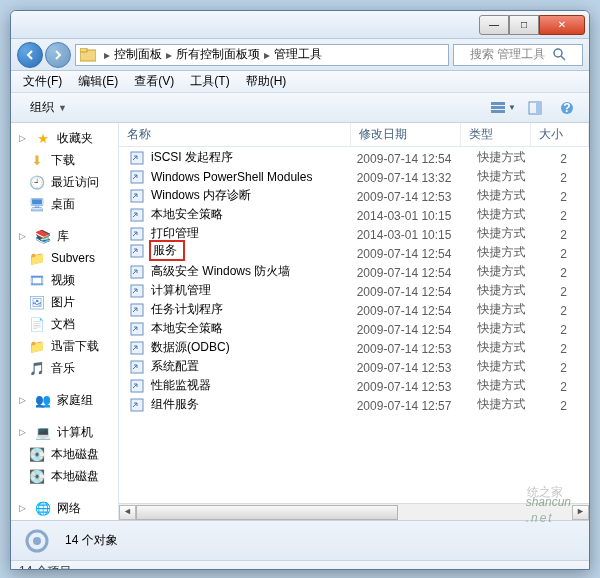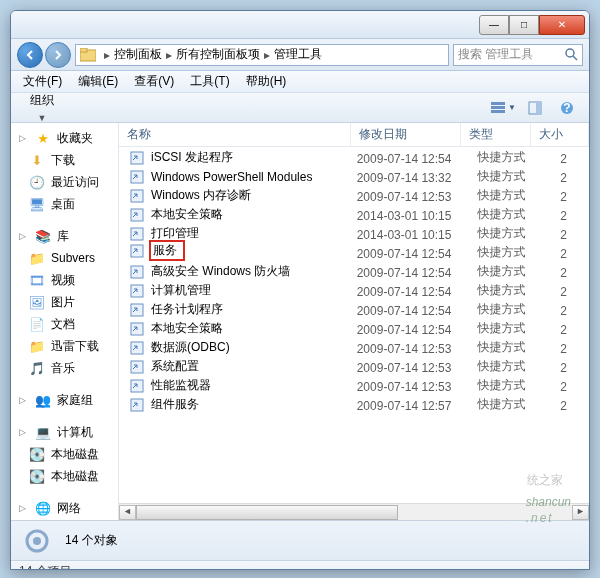--- a/index.html
+++ b/index.html
@@ -12,26 +12,26 @@
 .win-btn.close { background: linear-gradient(#f08b7a,#d54324); color: #fff; border-color: #9a3115; width: 46px; border-radius: 0 3px 3px 0; }
 .win-btn.min { border-radius: 3px 0 0 3px; }
 .addrbar { height: 32px; background: linear-gradient(#eef3fa,#dde8f3); display: flex; align-items: center; padding: 0 6px; gap: 4px; border-bottom: 1px solid #b7c9de; }
 .nav-arrows { display: flex; }
 .nav-btn { width: 26px; height: 26px; border-radius: 50%; background: radial-gradient(circle at 30% 30%,#65a7e6,#2a6fb4); border: 1px solid #2a6fb4; color: #fff; display: flex; align-items: center; justify-content: center; cursor: pointer; font-size: 14px; }
 .nav-btn.fwd { margin-left: 2px; background: radial-gradient(circle at 30% 30%,#8cb9e0,#5d8bb6); opacity: .85; }
 .addr { flex: 1; height: 22px; border: 1px solid #97b0cc; background: #fff; display: flex; align-items: center; padding: 0 4px; overflow: hidden; }
 .addr .sep { color: #555; padding: 0 4px; }
 .addr .seg { white-space: nowrap; }
 .addr .folder-icon { width: 16px; height: 14px; margin-right: 4px; display: inline-block; }
-.searchbox { width: 130px; height: 22px; border: 1px solid #97b0cc; background: #fff; display: flex; align-items: center; padding: 0 4px; color: #888; }
+.searchbox { width: 130px; height: 22px; border: 1px solid #97b0cc; background: #fff; display: flex; align-items: center; padding: 0 16px; color: #888; }
 .searchbox .sicon { margin-left: auto; }
 .menubar { height: 22px; background: linear-gradient(#f7fafe,#e9f0f8); display: flex; align-items: center; padding: 0 6px; gap: 4px; border-bottom: 1px solid #d2ddea; }
 .menubar span { padding: 11px 6px; cursor: pointer; }
 .toolbar { height: 30px; background: linear-gradient(#f4f8fc,#e3ecf5); display: flex; align-items: center; padding: 0 8px; border-bottom: 1px solid #c7d3e1; }
-.toolbar .org { padding: 3px 10px; border: 1px solid transparent; cursor: pointer; display: flex; align-items: center; gap: 4px; flex-direction: column; }
+.toolbar .org { padding: 3px 10px; border: 1px solid transparent; cursor: pointer; display: flex; align-items: center; gap: 4px; }
 .toolbar .right { margin-left: auto; display: flex; gap: 4px; }
 .toolbar .tb-btn { width: 28px; height: 22px; border: 1px solid transparent; display: flex; align-items: center; justify-content: center; cursor: pointer; color: #3a5c84; }
 .body { display: flex; height: 397px; }
 .sidebar { width: 108px; border-right: 1px solid #e0e6ee; overflow: hidden; padding: 4px 0; }
 .sb-item { display: flex; align-items: center; height: 22px; padding: 0 4px 0 18px; gap: 6px; cursor: pointer; white-space: nowrap; }
 .sb-item.header { font-weight: normal; padding-left: 8px; }
 .sb-item .tri { width: 8px; color: #7a7a7a; font-size: 9px; display: inline-block; }
 .sb-item.header .tri { margin-right: 2px; }
 .sb-gap { height: 10px; }
 .ico { width: 16px; height: 16px; display: inline-flex; align-items: center; justify-content: center; font-size: 13px; }
@@ -57,21 +57,21 @@
 .file-ico { width: 16px; height: 16px; display: inline-flex; align-items: center; justify-content: center; color: #4276b6; font-size: 12px; }
 .hscroll { height: 17px; background: #f0f0f0; border-top: 1px solid #dcdcdc; display: flex; align-items: center; }
 .hscroll .tr { width: 17px; height: 15px; background: linear-gradient(#fff,#e2e2e2); border: 1px solid #bcbcbc; text-align: center; font-size: 9px; color: #555; cursor: pointer; }
 .hscroll .track { flex: 1; position: relative; height: 15px; }
 .hscroll .thumb { position: absolute; left: 0; top: 0; width: 60%; height: 100%; background: linear-gradient(#f8f8f8,#d8d8d8); border: 1px solid #b3b3b3; cursor: pointer; }
 .detailpane { height: 40px; background: linear-gradient(#eef3fa,#e2ebf5); border-top: 1px solid #c7d3e1; display: flex; align-items: center; padding: 12px 10px; gap: 12px; }
 .detailpane .big-ico { width: 32px; height: 32px; display: flex; align-items: center; justify-content: center; color: #5a84b6; font-size: 26px; }
 .statusbar { height: 21px; background: linear-gradient(#f4f7fb,#e4ecf5); border-top: 1px solid #c7d3e1; display: flex; align-items: center; padding: 0 8px; color: #3a3a3a; }
 .watermark { position: absolute; right: 18px; bottom: 44px; font-size: 18px; color: rgba(60,110,70,.55); font-style: italic; pointer-events: none; font-family: Georgia, serif; }
 .watermark small { display: block; font-size: 12px; letter-spacing: 2px; color: rgba(60,110,70,.45); }
-.wm2 { position: absolute; right: 26px; bottom: 80px; font-size: 12px; color: rgba(80,80,80,.35); pointer-events: none; }
+.wm2 { position: absolute; right: 26px; bottom: 68px; font-size: 12px; color: rgba(80,80,80,.35); pointer-events: none; }
 svg { display: block; }
 </style>
 </head>
 <body>
 
 <div class="window">
 
   <div class="titlebar">
     <div class="spacer"></div>
     <div class="win-btns">

